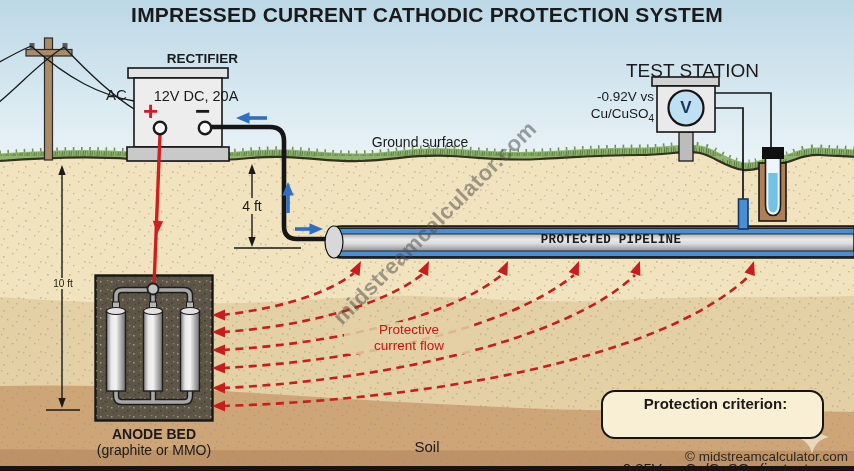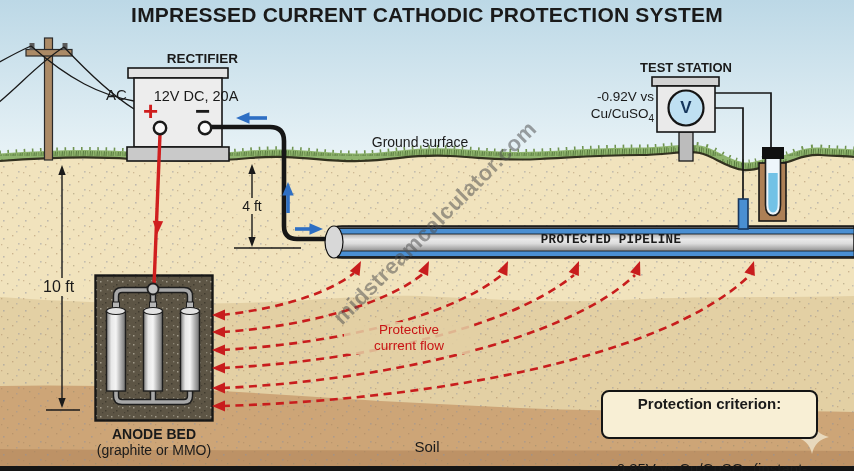--- a/index.html
+++ b/index.html
@@ -9,31 +9,31 @@
   .stage svg{position:absolute;left:0;top:0;}
   .lbl{position:absolute;white-space:nowrap;}
   .title{left:0;top:3px;width:854px;font-size:21px;font-weight:bold;letter-spacing:.2px;text-align:center;}
   .rect-label{left:118px;top:51px;width:120px;font-size:13.5px;font-weight:bold;text-align:right;}
   .rect-rating{left:142px;top:88px;width:108px;font-size:14.5px;text-align:center;}
   .ac{left:106px;top:86px;font-size:15px;}
   .plus{left:143px;top:98px;font-size:26px;font-weight:bold;color:#cf1d1d;line-height:26px;}
   .minus{left:195px;top:98px;font-size:26px;font-weight:bold;line-height:26px;}
   .ground-surface{left:350px;top:134px;width:140px;font-size:14px;text-align:center;}
   .d4{left:234px;top:198px;width:36px;font-size:14px;text-align:center;background:#f1e3bd;}
-  .d10{left:43px;top:278px;width:40px;font-size:16px;background:#f1e3bd;}
+  .d10{left:43px;top:278px;width:40px;font-size:10px;text-align:center;background:#f1e3bd;}
   .pipe-label{left:511px;top:233px;width:200px;font-size:12.5px;font-weight:bold;letter-spacing:.3px;text-align:center;font-family:Liberation Mono, monospace;}
-  .ts-label{left:626px;top:60px;width:120px;font-size:13px;font-weight:bold;text-align:center;}
+  .ts-label{left:626px;top:60px;width:120px;font-size:19px;font-weight:normal;text-align:center;}
   .ts-read{left:540px;top:89px;width:114px;font-size:13.5px;line-height:16.5px;text-align:right;}
   .meterV{left:672px;top:97px;width:28px;height:22px;font-size:17px;font-weight:bold;color:#16365c;text-align:center;line-height:22px;}
   .flow{left:344px;top:322px;width:130px;font-size:13.5px;font-weight:normal;color:#c81414;line-height:16px;text-align:center;background:rgba(227,208,164,.85);border-radius:6px;}
   .anode1{left:84px;top:426px;width:140px;font-size:14px;font-weight:bold;text-align:center;}
   .anode2{left:84px;top:442px;width:140px;font-size:14px;text-align:center;}
   .soil{left:397px;top:438px;width:60px;font-size:15px;text-align:center;}
   .crit{position:absolute;left:601px;top:390px;width:213px;height:42px;background:#f8efd5;
-        border:2px solid #141414;border-radius:8px;text-align:center;padding-top:3px;}
+        border:2px solid #141414;border-radius:14px;text-align:center;padding-top:3px;padding-left:6px;}
   .crit .h{font-size:15px;font-weight:bold;line-height:18px;}
   .crit .v{font-size:15px;line-height:19px;margin-top:46px;}
   sub{font-size:10px;}
   .wm-diag{left:253px;top:201px;width:364px;height:44px;line-height:44px;text-align:center;
            font-size:22px;font-weight:bold;color:#4f4f4f;opacity:.52;letter-spacing:.5px;
            transform:rotate(-45deg);}
   .copyright{left:604px;top:449px;width:244px;font-size:13.5px;color:#2b2824;text-align:right;}
 </style>
 </head>
 <body>
@@ -261,14 +261,15 @@
 <div class="lbl anode1">ANODE BED</div>
 <div class="lbl anode2">(graphite or MMO)</div>
 <div class="lbl soil">Soil</div>
 
 <div class="crit">
   <div class="h">Protection criterion:</div>
   <div class="v"><span>-0.85V vs Cu/CuSO</span><sub>4</sub><span> (instant-off)</span></div>
 </div>
 
 <div class="lbl wm-diag">midstreamcalculator.com</div>
+<div class="lbl copyright">© midstreamcalculator.com</div>
 
 </div>
 
 </body></html>

